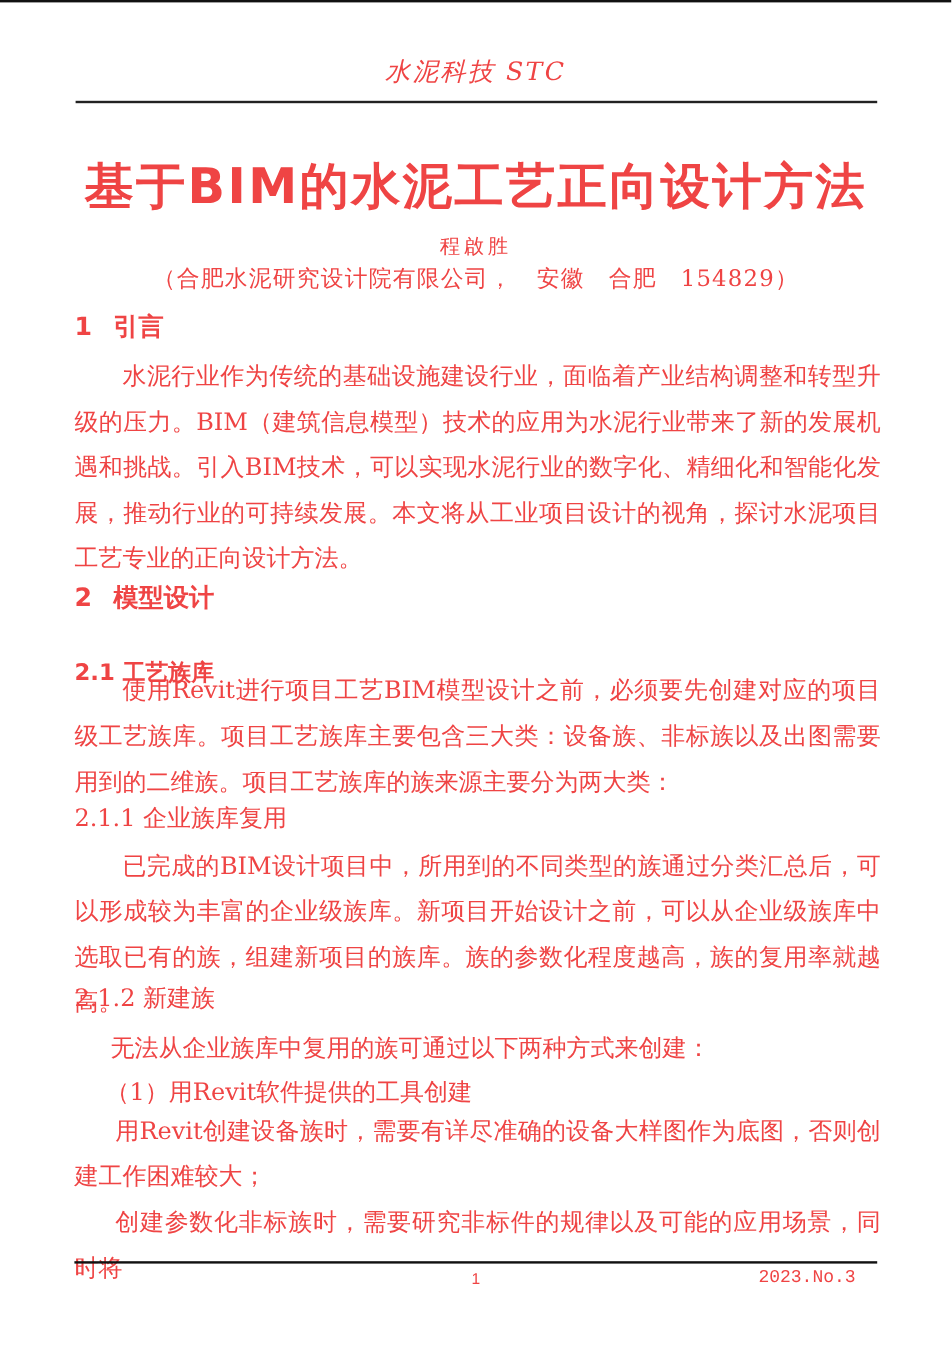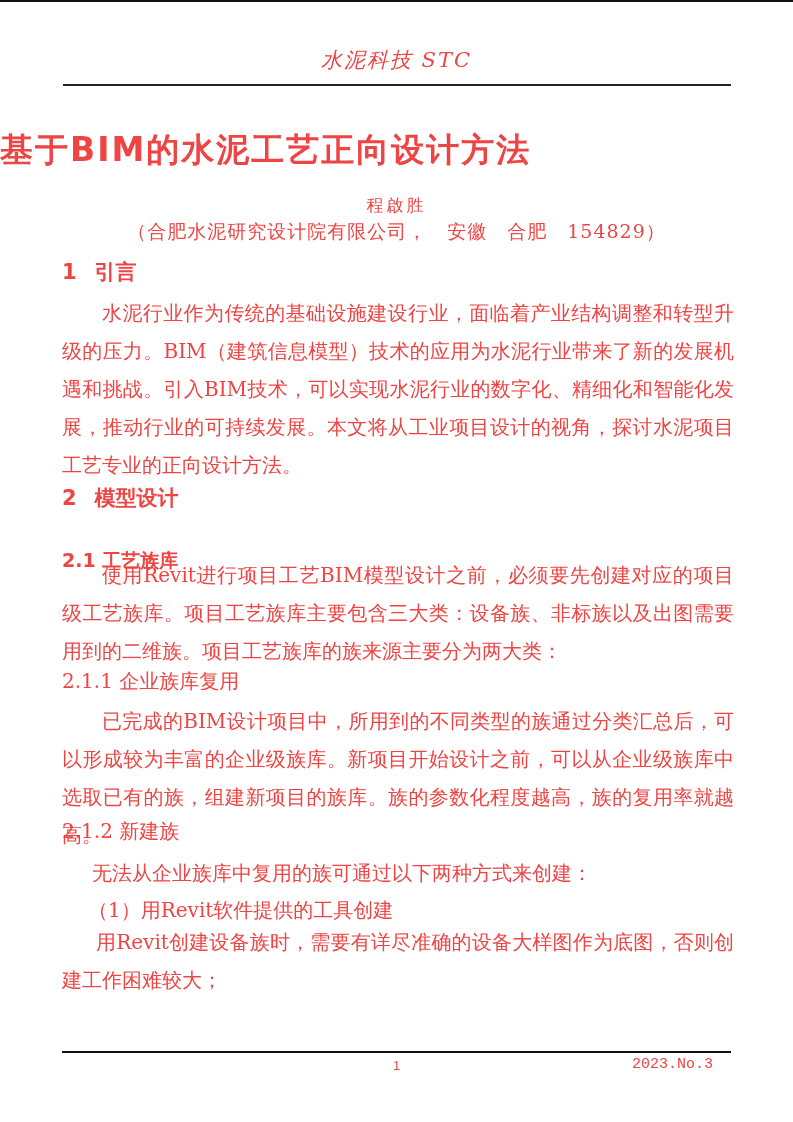--- a/index.html
+++ b/index.html
@@ -25,22 +25,22 @@
     font-size: 21px;
     font-style: italic;
     letter-spacing: 2px;
     font-family: "DejaVu Serif", "Liberation Serif", serif;
   }
   .header-rule { top: 84px; left: 63px; width: 668px; height: 2px; background: #222; }
 
   
   .title {
     top: 128px; left: 0; width: 793px;
-    text-align: left;
-    font-size: 33px;
+    text-align: center;
+    font-size: 41px;
     font-weight: bold;
     letter-spacing: 2px;
     font-family: "DejaVu Sans", "Liberation Sans", sans-serif;
   }
   .author {
     top: 194px; left: 0; width: 793px;
     text-align: center;
     font-size: 17px;
     letter-spacing: 3px;
   }
@@ -142,18 +142,19 @@
   <p class="abs body b7 ind2">已完成的BIM设计项目中，所用到的不同类型的族通过分类汇总后，可以形成较为丰富的企业级族库。新项目开始设计之前，可以从企业级族库中选取已有的族，组建新项目的族库。族的参数化程度越高，族的复用率就越高。</p>
 
   <div class="abs h3 b8">2.1.2 新建族</div>
 
   <p class="abs body b9 ind15">无法从企业族库中复用的族可通过以下两种方式来创建：</p>
 
   <p class="abs body b10 ind13">（1）用Revit软件提供的工具创建</p>
 
   <p class="abs body b11 ind17">用Revit创建设备族时，需要有详尽准确的设备大样图作为底图，否则创建工作困难较大；</p>
 
+  <p class="abs body b12 ind17">创建参数化非标族时，需要研究非标件的规律以及可能的应用场景，同时将</p>
 
   <div class="abs footer-rule"></div>
   <div class="abs page-num">1</div>
   <div class="abs issue">2023.No.3</div>
 
 </div>
 
 </body></html>

